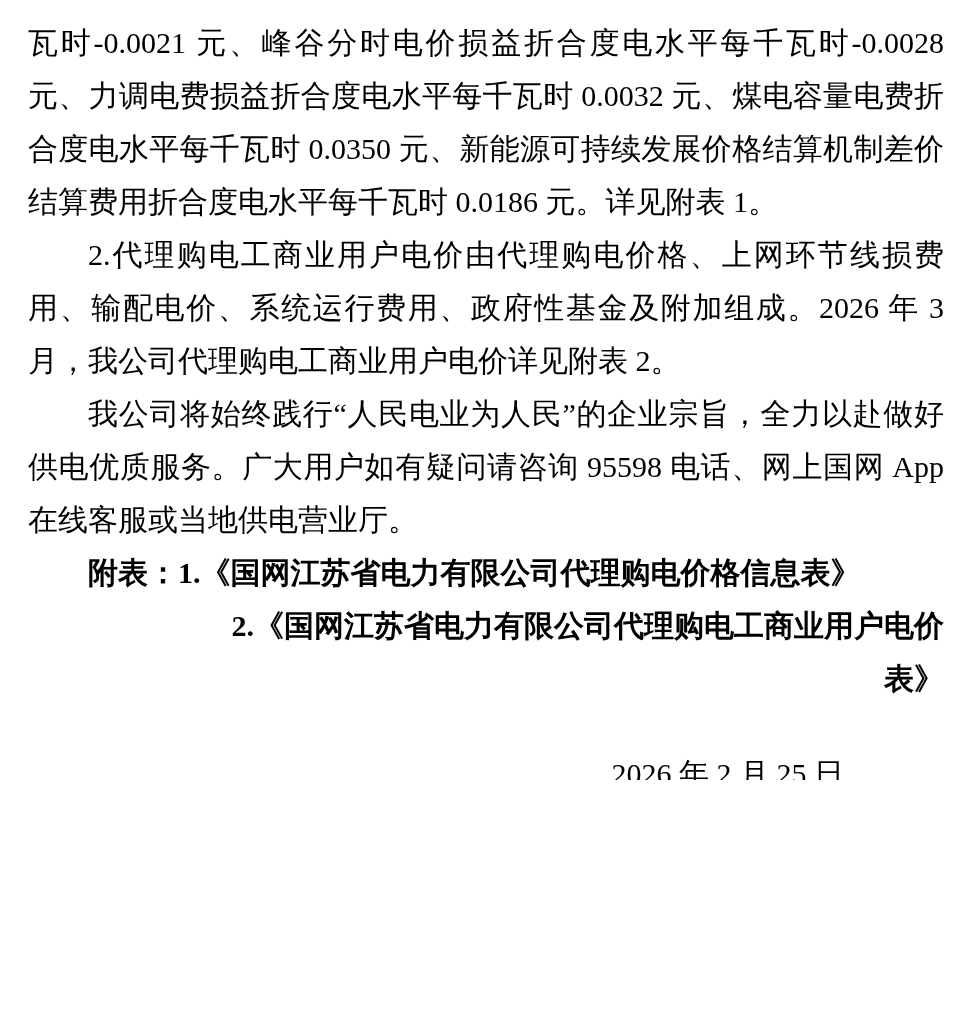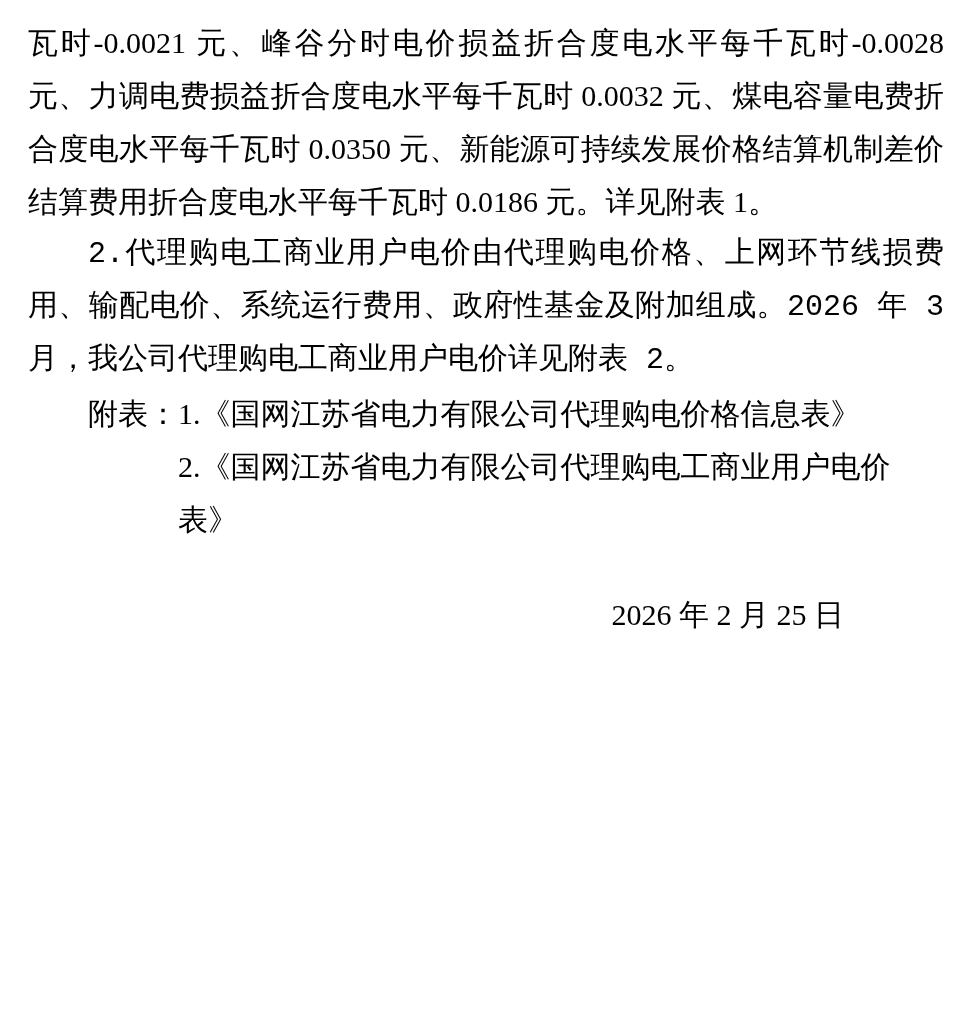--- a/index.html
+++ b/index.html
@@ -21,30 +21,31 @@
     overflow: hidden;
   }
   .para {
     margin: 0;
     text-align: justify;
     text-justify: inter-ideograph;
     word-break: break-word;
   }
   .para.indent {
     text-indent: 2em;
-    font-family: Liberation Mono, monospace;
   }
   .attachments {
     margin: 0;
+    font-weight: bold;
   }
   .att-line-1 {
     padding-left: 2em;
   }
   .att-line-2 {
     padding-left: 5em;
+    text-align: right;
   }
   .signature {
     margin-top: 42px;
     margin-left: auto;
     margin-right: 100px;
     width: fit-content;
     text-align: center;
   }
   .signature .company,
   .signature .date {
@@ -54,20 +55,21 @@
 </head>
 <body>
 
 <div class="page">
 
   <p class="para">瓦时-0.0021 元、峰谷分时电价损益折合度电水平每千瓦时-0.0028 元、力调电费损益折合度电水平每千瓦时 0.0032 元、煤电容量电费折合度电水平每千瓦时 0.0350 元、新能源可持续发展价格结算机制差价结算费用折合度电水平每千瓦时 0.0186 元。详见附表 1。</p>
 
   <p class="para indent">2.代理购电工商业用户电价由代理购电价格、上网环节线损费用、输配电价、系统运行费用、政府性基金及附加组成。2026 年 3 月，我公司代理购电工商业用户电价详见附表 2。</p>
 
 
+  <p class="para indent">我公司将始终践行“人民电业为人民”的企业宗旨，全力以赴做好供电优质服务。广大用户如有疑问请咨询 95598 电话、网上国网 App 在线客服或当地供电营业厅。</p>
 
   <div class="attachments">
     <div class="att-line-1">
       <span>附表：</span><span>1.《国网江苏省电力有限公司代理购电价格信息表》</span>
     </div>
     <div class="att-line-2">2.《国网江苏省电力有限公司代理购电工商业用户电价表》</div>
   </div>
 
   <div class="signature">
     <div class="date">2026 年 2 月 25 日</div>

